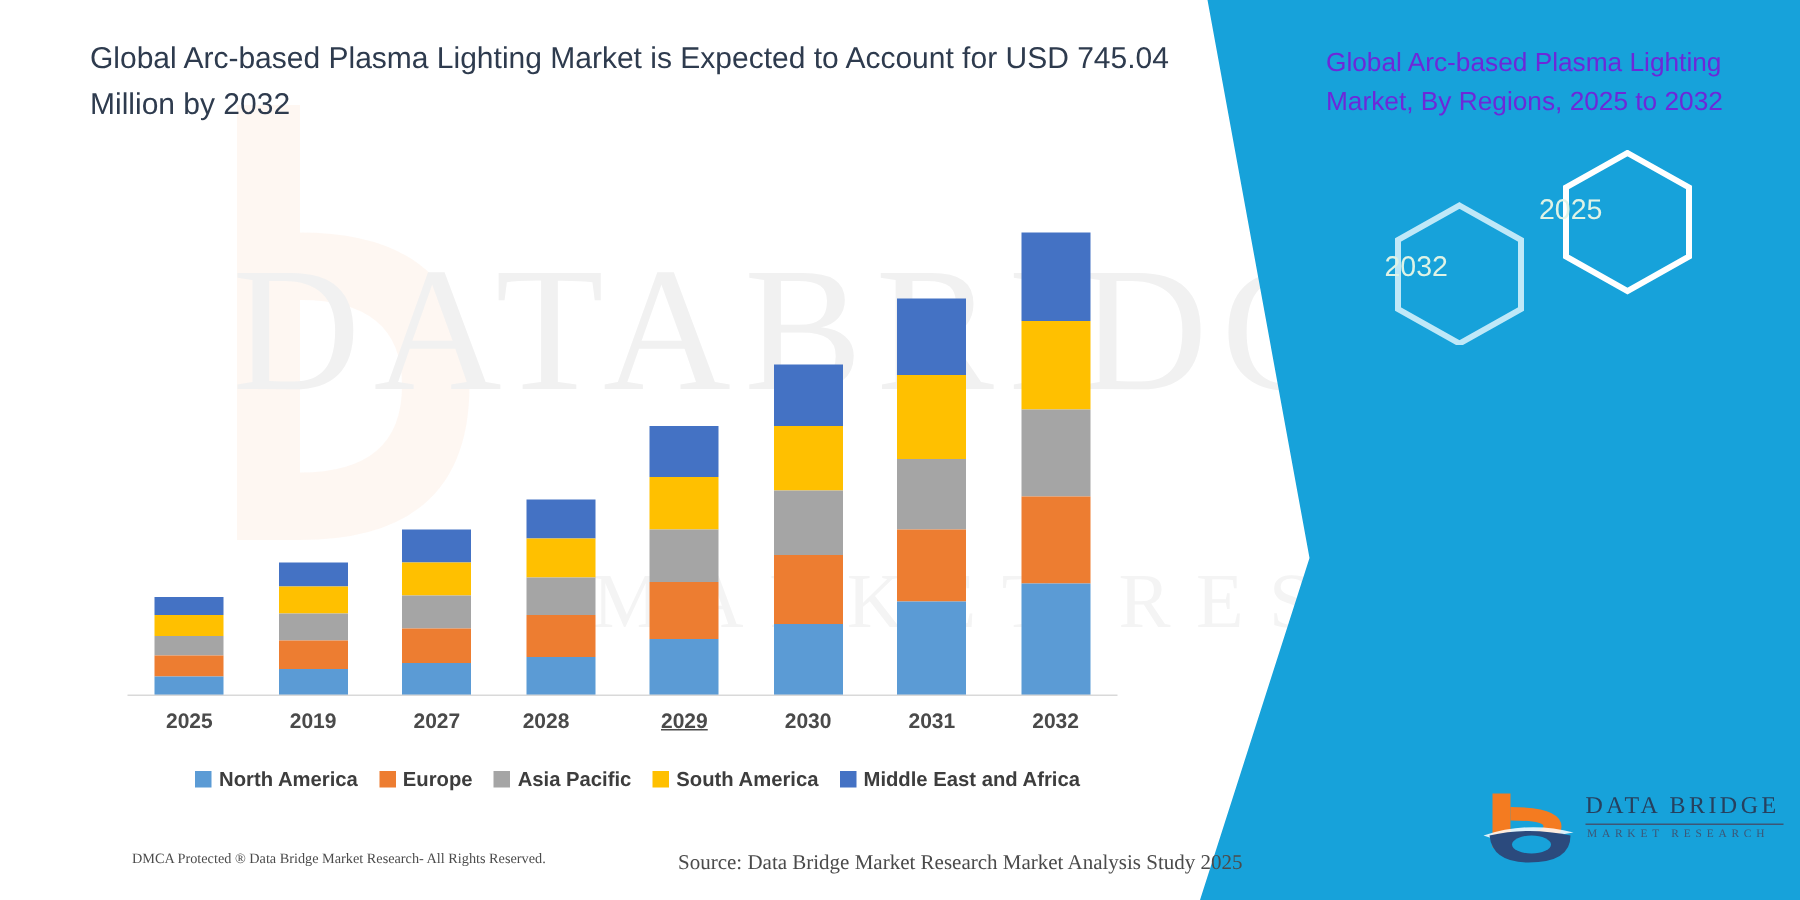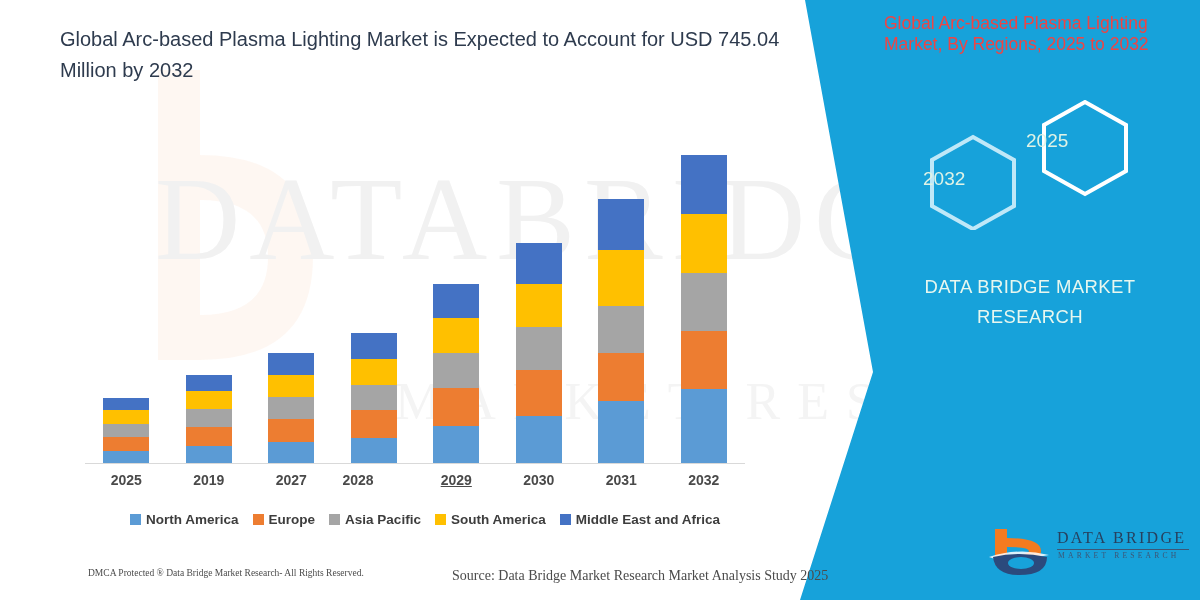--- a/index.html
+++ b/index.html
@@ -170,25 +170,25 @@
   
   .right-pane {
     position: absolute;
     left: 860px; top: 0;
     width: 340px; height: 600px;
     z-index: 3;
   }
   .panel-title {
     position: absolute;
     left: 24px;
-    top: 13px;
+    top: 28px;
     width: 300px;
     font-size: 17.5px;
-    line-height: 21px;
-    color: #ef4444;
+    line-height: 26px;
+    color: #6d28d9;
     font-weight: 400;
   }
   .hexes {
     position: absolute;
     left: 55px;
     top: 100px;
     width: 250px;
     height: 130px;
   }
   .hex-label {
@@ -321,21 +321,21 @@
           <div class="seg" title="Asia Pacific 2032" style="height: 58px; background: rgb(165, 165, 165);"></div>
           <div class="seg" title="Europe 2032" style="height: 58px; background: rgb(237, 125, 49);"></div>
           <div class="seg" title="North America 2032" style="height: 75px; background: rgb(91, 155, 213);"></div>
         </div>
       </div>
     <div class="axis-line"></div>
     <div class="xlabels" id="xlabels">
         <div class="xlabel" style="left: 6.25px;">2025</div>
         <div class="xlabel" style="left: 88.75px;">2019</div>
         <div class="xlabel" style="left: 171.25px;">2027</div>
-        <div class="xlabel" style="left: 238px;">2028</div>
+        <div class="xlabel" style="left: 244px;">2028</div>
         <div class="xlabel" style="left: 336.25px; text-decoration: underline;">2029</div>
         <div class="xlabel" style="left: 418.75px;">2030</div>
         <div class="xlabel" style="left: 501.25px;">2031</div>
         <div class="xlabel" style="left: 583.75px;">2032</div>
       </div>
 
     <div class="legend" id="legend">
         <div class="legend-item">
           <span class="legend-swatch" style="background: rgb(91, 155, 213);"></span>
           <span class="legend-label">North America</span>
@@ -368,24 +368,20 @@
 
     <div class="hexes">
       <svg width="250" height="130" viewBox="0 0 250 130">
         <polygon points="100,17 141,40 141,86 100,109 59,86 59,40" fill="none" stroke="#bfe8f8" stroke-width="4" transform="translate(-42,20)"></polygon>
         <polygon points="180,2 221,25 221,71 180,94 139,71 139,25" fill="none" stroke="#ffffff" stroke-width="4" transform="translate(-10,0)"></polygon>
       </svg>
       <div class="hex-label" style="left:8px; top:68px;">2032</div>
       <div class="hex-label" style="left:111px; top:30px;">2025</div>
     </div>
 
-    <div class="brand">
-      <span>DATA BRIDGE MARKET</span><br>
-      <span>RESEARCH</span>
-    </div>
 
     <div class="logo-block">
       <svg width="68" height="54" viewBox="0 0 68 54">
         <path d="M10 4 L22 4 L22 40 L10 40 Z" fill="#f47b20"></path>
         <path d="M22 13 Q56 13 56 26 Q56 40 22 40 L22 30 Q44 30 44 26 Q44 22 22 22 Z" fill="#f47b20"></path>
         <path d="M4 32 Q34 22 64 30 Q40 34 22 38 Z" fill="#ffffff" opacity="0.85"></path>
         <path d="M8 32 Q34 26 62 32 Q62 50 34 50 Q10 50 8 32 Z" fill="#2b4a7d"></path>
         <ellipse cx="36" cy="38" rx="13" ry="6" fill="#17a2da"></ellipse>
       </svg>
       <div class="logo-text-main">DATA BRIDGE</div>

